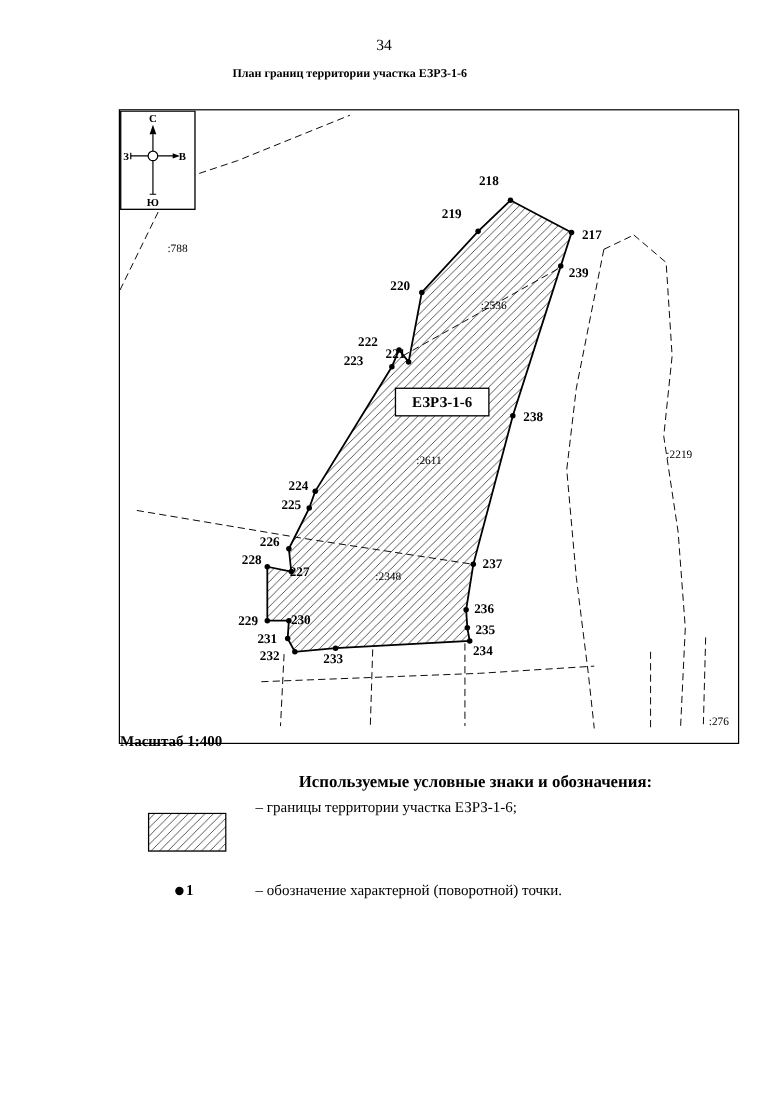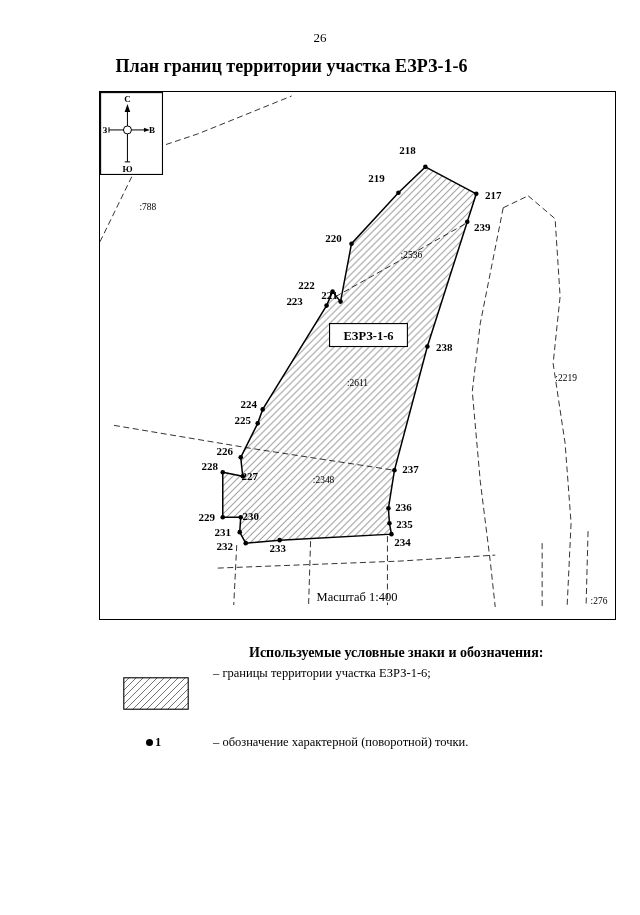--- a/index.html
+++ b/index.html
@@ -2,42 +2,42 @@
 <html><head>
 <meta charset="utf-8">
 <style>
   * { margin:0; padding:0; box-sizing:border-box; }
   html,body { background:#fff; }
   body {
     width:640px; height:915px; position:relative;
     font-family:"Liberation Serif", serif; color:#000;
   }
   .page-number { position:absolute; top:30px; left:0; width:640px; text-align:center; font-size:13px; }
-  .title { position:absolute; top:56px; left:0; width:583px; text-align:center; font-size:18px; font-weight:bold; }
+  .title { position:absolute; top:56px; left:0; width:583px; text-align:center; font-size:10px; font-weight:bold; }
   .map-frame { position:absolute; left:99px; top:91px; width:517px; height:529px; border:1.3px solid #000; background:#fff; }
   .map-frame svg { display:block; width:100%; height:100%; }
-  .scale-label { position:absolute; left:100px; top:590px; width:514px; text-align:center; font-size:12.5px; font-weight:normal; }
+  .scale-label { position:absolute; left:100px; top:611px; width:514px; text-align:left; font-size:12.5px; font-weight:bold; }
   .legend-heading { position:absolute; left:249px; top:645px; font-size:14px; font-weight:bold; }
   .legend-swatch { position:absolute; left:123px; top:677px; }
   .legend-text-1 { position:absolute; left:213px; top:666px; font-size:12.5px; }
   .legend-marker { position:absolute; left:146px; top:735px; font-size:12.5px; font-weight:bold; display:flex; align-items:center; }
   .legend-marker .dot { width:7px; height:7px; border-radius:50%; background:#000; display:inline-block; margin-right:2px; }
   .legend-text-2 { position:absolute; left:213px; top:735px; font-size:12.5px; }
 
   .dashed { fill:none; stroke:#000; stroke-width:0.8; stroke-dasharray:6 3.5; }
   circle.pt { fill:#000; stroke:none; }
   text.pt-label { font-family:"Liberation Serif",serif; font-size:11px; font-weight:bold; text-anchor:middle; fill:#000; }
   text.cad-label { font-family:"Liberation Serif",serif; font-size:9.5px; text-anchor:middle; fill:#000; }
   text.compass-letter { font-family:"Liberation Serif",serif; font-size:9px; font-weight:bold; text-anchor:middle; fill:#000; }
   text.parcel-label { font-family:"Liberation Serif",serif; font-size:12.5px; font-weight:bold; text-anchor:middle; fill:#000; }
 </style>
 </head>
 <body>
 
-<div class="page-number">26</div>
+<div class="page-number">34</div>
 <div class="title">План границ территории участка ЕЗРЗ-1-6</div>
 
 <div class="map-frame">
   <svg id="map-svg" viewBox="0 0 516 528" preserveAspectRatio="none">
     <defs>
       <pattern id="hatch" width="7" height="7" patternUnits="userSpaceOnUse">
         <path d="M0,7 L7,0 M-1.75,1.75 L1.75,-1.75 M5.25,8.75 L8.75,5.25" stroke="#000" stroke-width="0.55"></path>
       </pattern>
     </defs>
 

